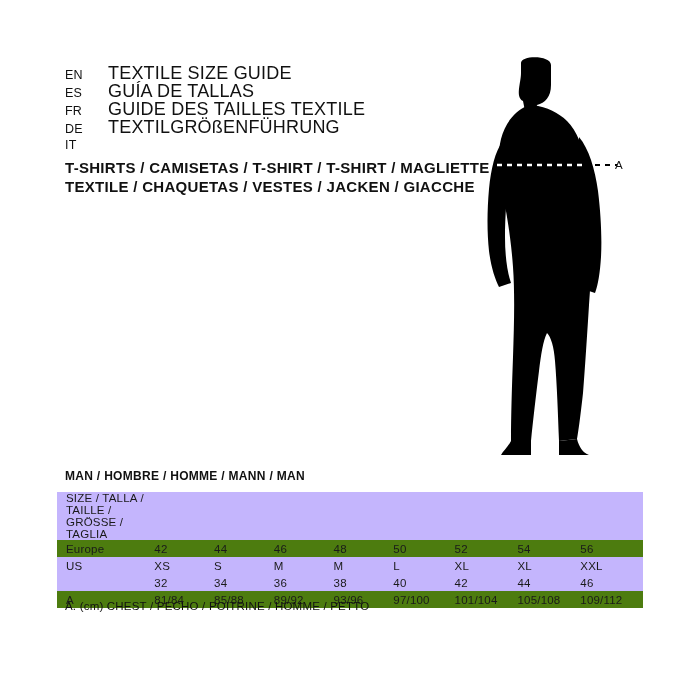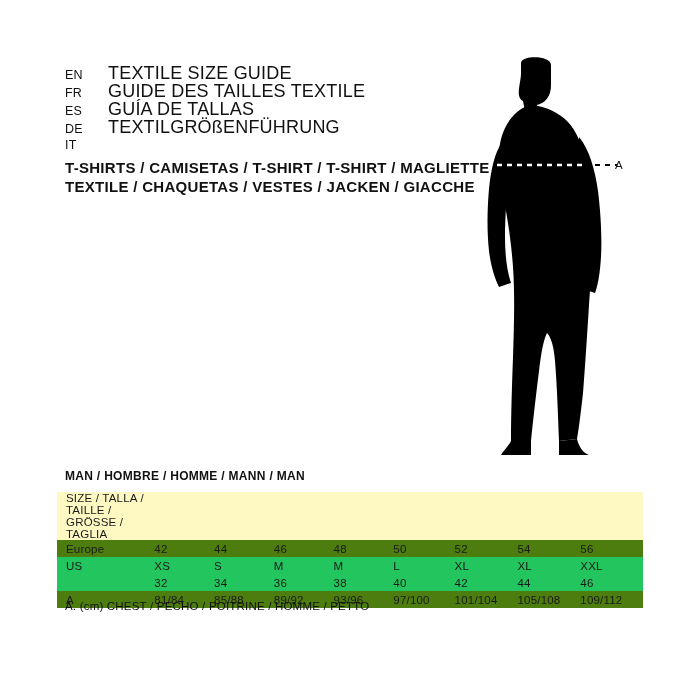--- a/index.html
+++ b/index.html
@@ -112,28 +112,28 @@
   table.size-table th:first-child,
   table.size-table td:first-child {
     width: 100px;
     padding-left: 9px;
   }
   table.size-table th:not(:first-child),
   table.size-table td:not(:first-child) {
     width: 69px;
   }
   tr.header-row {
-    background: #fef9c3;
+    background: #c4b5fd;
   }
   tr.header-row th {
     font-weight: normal;
     height: 18px;
   }
   tr.row-shade {
-    background: #22c55e;
+    background: #c4b5fd;
   }
   tr.row-plain {
     background: #4d7c0f;
   }
 
   .table-footnote {
     position: absolute;
     left: 65px;
     top: 600px;
     font-size: 11.5px;
@@ -145,26 +145,26 @@
 <body>
 
 <div class="page">
 
   <div class="lang-block">
     <div class="lang-row">
       <span class="lang-code">EN</span>
       <span class="lang-text">TEXTILE SIZE GUIDE</span>
     </div>
     <div class="lang-row">
+      <span class="lang-code">ES</span>
+      <span class="lang-text">GUÍA DE TALLAS</span>
+    </div>
+    <div class="lang-row">
       <span class="lang-code">FR</span>
       <span class="lang-text">GUIDE DES TAILLES TEXTILE</span>
-    </div>
-    <div class="lang-row">
-      <span class="lang-code">ES</span>
-      <span class="lang-text">GUÍA DE TALLAS</span>
     </div>
     <div class="lang-row">
       <span class="lang-code">DE</span>
       <span class="lang-text">TEXTILGRÖßENFÜHRUNG</span>
     </div>
     <div class="lang-row">
       <span class="lang-code">IT</span>
     </div>
   </div>
 

